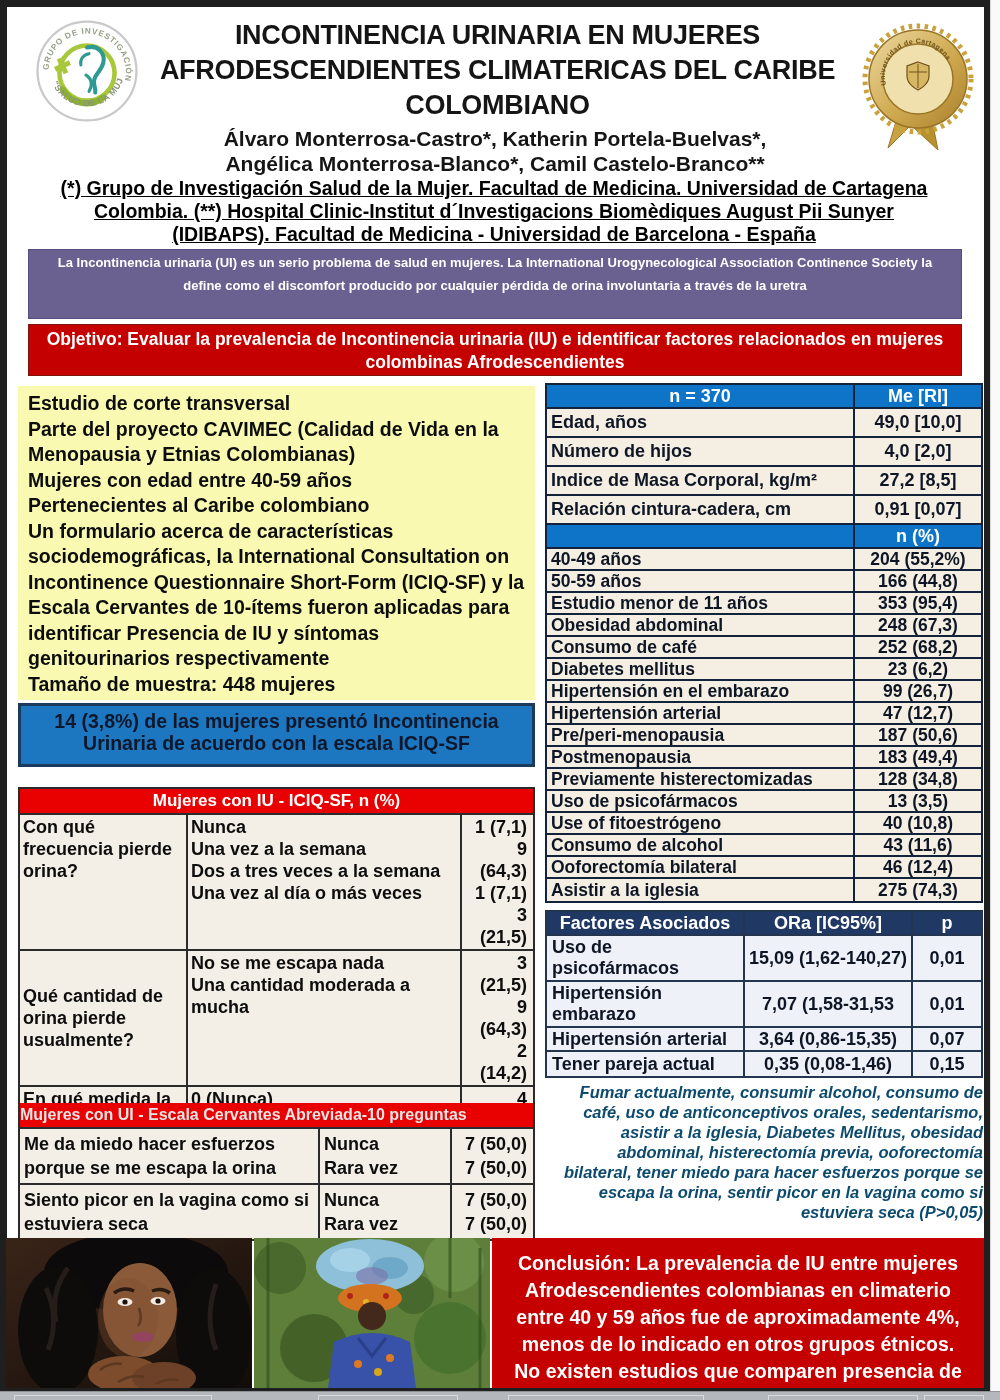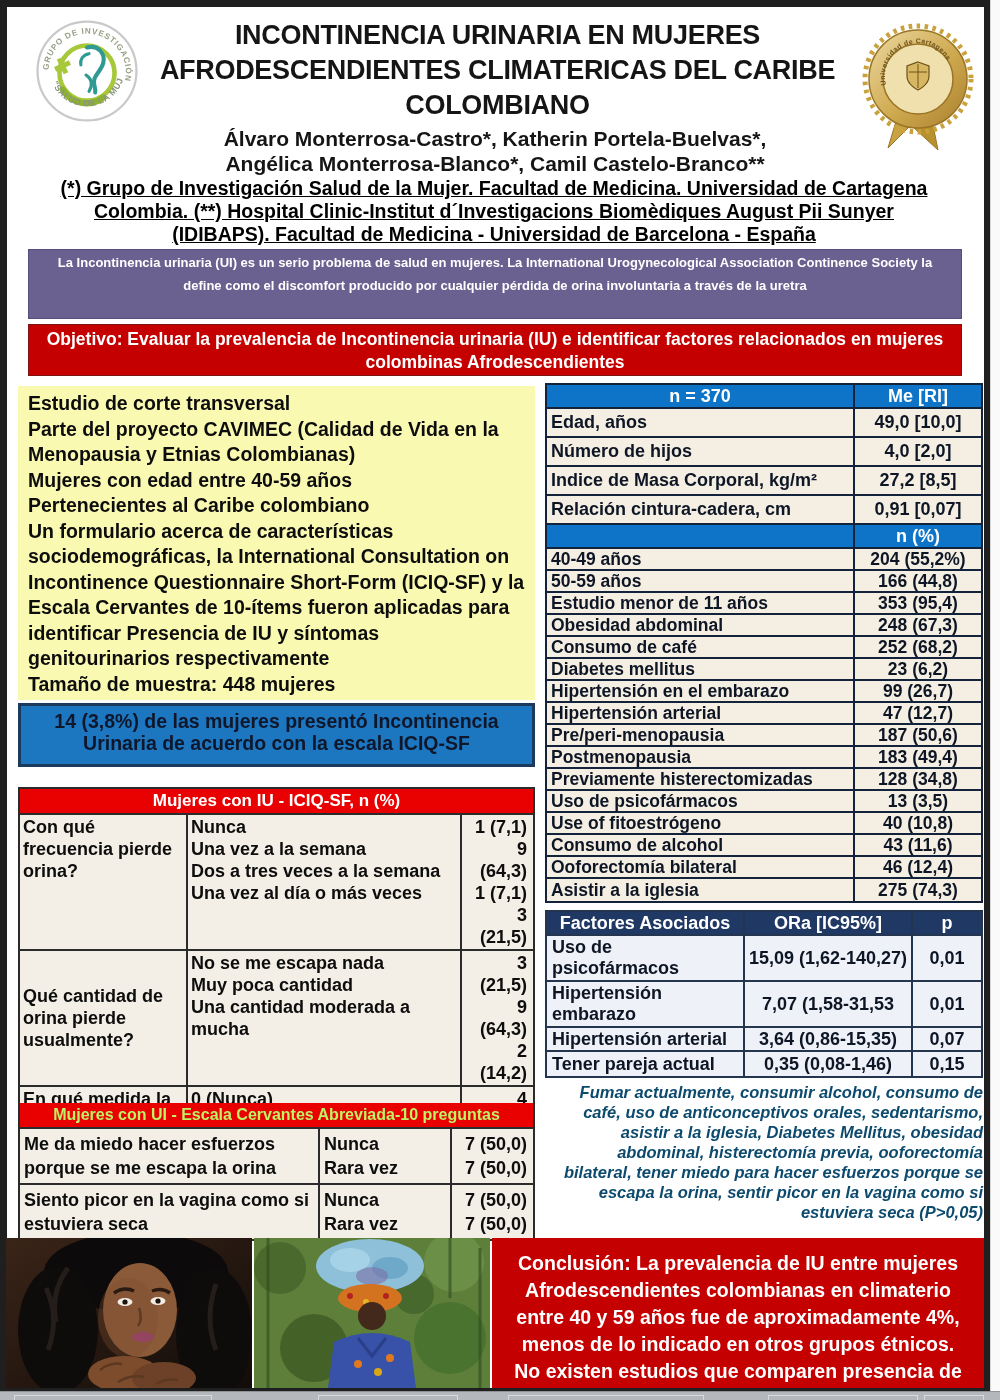--- a/index.html
+++ b/index.html
@@ -35,21 +35,21 @@
   .iciq-header{background:#e90000;color:#fff;text-align:center;font-size:17px;line-height:24px;
              border-bottom:2px solid #2b2b2b;}
   .iciq-group{display:flex;border-bottom:2px solid #2b2b2b;}
   .iciq-group:last-child{border-bottom:none;}
   .iciq-q{flex:0 0 168px;border-right:2px solid #2b2b2b;padding:1px 3px;line-height:22px;}
   .iciq-opts{flex:0 0 274px;border-right:2px solid #2b2b2b;padding:1px 3px;line-height:22px;}
   .iciq-vals{flex:1;padding:1px 3px;line-height:22px;text-align:right;padding-right:6px;}
 
   
   .cerv{border:2px solid #2b2b2b;border-top:none;background:#f4efe6;font-size:18px;font-weight:bold;color:#0d0d0d;}
-  .cerv-header{background:#e90000;color:#bef264;text-align:center;font-size:16px;line-height:24px;
+  .cerv-header{background:#e90000;color:#e5e5e5;text-align:left;font-size:16px;line-height:24px;
              border-bottom:2px solid #2b2b2b;}
   .cerv-row{display:flex;border-bottom:2px solid #2b2b2b;}
   .cerv-row:last-child{border-bottom:none;}
   .cerv-st{flex:0 0 300px;border-right:2px solid #2b2b2b;padding:3px 4px;line-height:24px;}
   .cerv-opt{flex:0 0 132px;border-right:2px solid #2b2b2b;padding:3px 4px;line-height:24px;}
   .cerv-val{flex:1;padding:3px 6px 3px 2px;line-height:24px;text-align:right;}
 
   
   .sample{border:2px solid #13233c;font-size:18px;font-weight:bold;color:#0e1626;}
   .srow{display:flex;border-bottom:2px solid #13233c;background:#f4efe2;}
@@ -183,21 +183,20 @@
         <div>9 (64,3)</div>
         <div>1 (7,1)</div>
         <div>3 (21,5)</div>
       </div>
     </div>
 
     <div class="iciq-group">
       <div class="iciq-q" style="display:flex;align-items:center;">Qué cantidad de orina pierde usualmente?</div>
       <div class="iciq-opts">
         <div>No se me escapa nada</div>
-        <div>Muy poca cantidad</div>
         <div style="width:230px;">Una cantidad moderada a mucha</div>
       </div>
       <div class="iciq-vals">
         <div>3 (21,5)</div>
         <div>9 (64,3)</div>
         <div>2 (14,2)</div>
       </div>
     </div>
 
     <div class="iciq-group">

